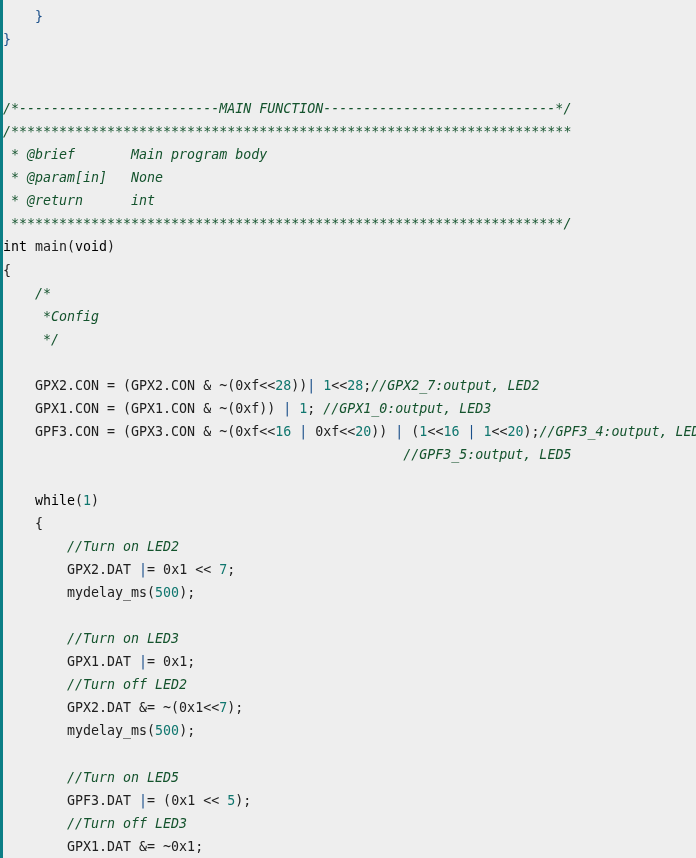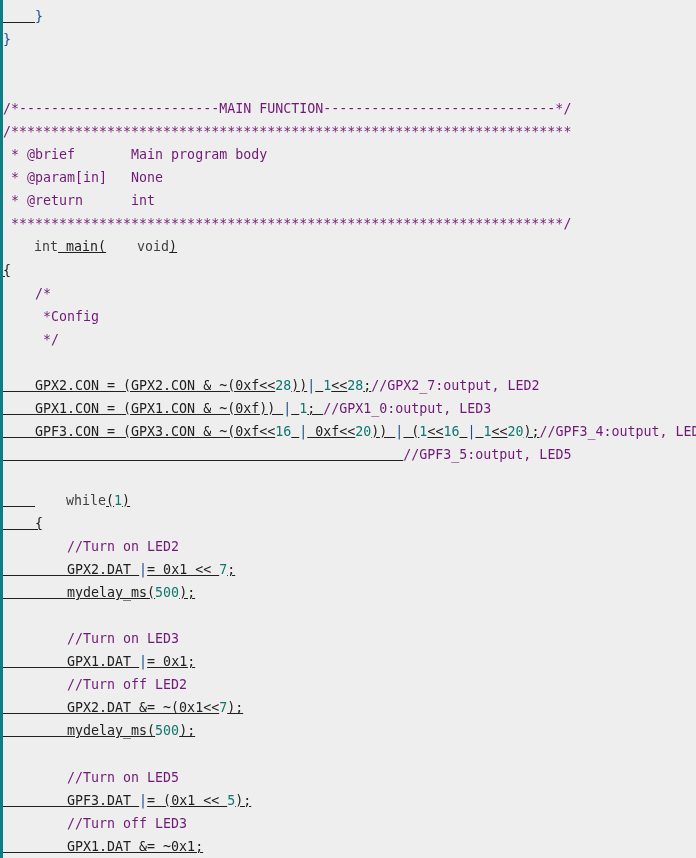--- a/index.html
+++ b/index.html
@@ -47,24 +47,24 @@
     letter-spacing: 0px;
   }
 
   .ln {
     display: block;
     height: 23.05px;
     white-space: pre;
   }
 
   
-  .cm  { color: #701a75; }           
-  .kw  { color: #404040; padding-left: 31px; }           
+  .cm  { color: #14532d; font-style: italic; }           
+  .kw  { color: #000000; }           
   .num { color: #0f766e; }           
-  .pl  { color: #202020; text-decoration: underline; }           
+  .pl  { color: #202020; }           
   .br  { color: #1a4f8a; }           
 </style>
 </head>
 <body>
 
 <div id="editor">
 
   <div id="gutter-bar"></div>
 
   <div id="code"><span class="ln"><span class="pl">    </span><span class="br">}</span></span><span class="ln"><span class="br">}</span></span><span class="ln">&nbsp;</span><span class="ln">&nbsp;</span><span class="ln"><span class="cm">/*-------------------------MAIN FUNCTION-----------------------------*/</span></span><span class="ln"><span class="cm">/**********************************************************************</span></span><span class="ln"><span class="cm"> * @brief       Main program body</span></span><span class="ln"><span class="cm"> * @param[in]   None</span></span><span class="ln"><span class="cm"> * @return      int</span></span><span class="ln"><span class="cm"> *********************************************************************/</span></span><span class="ln"><span class="kw">int</span><span class="pl"> main(</span><span class="kw">void</span><span class="pl">)</span></span><span class="ln"><span class="pl">{</span></span><span class="ln"><span class="cm">    /*</span></span><span class="ln"><span class="cm">     *Config</span></span><span class="ln"><span class="cm">     */</span></span><span class="ln">&nbsp;</span><span class="ln"><span class="pl">    GPX2.CON = (GPX2.CON &amp; ~(0xf&lt;&lt;</span><span class="num">28</span><span class="pl">))</span><span class="br">|</span><span class="pl"> </span><span class="num">1</span><span class="pl">&lt;&lt;</span><span class="num">28</span><span class="pl">;</span><span class="cm">//GPX2_7:output, LED2</span></span><span class="ln"><span class="pl">    GPX1.CON = (GPX1.CON &amp; ~(0xf)) </span><span class="br">|</span><span class="pl"> </span><span class="num">1</span><span class="pl">; </span><span class="cm">//GPX1_0:output, LED3</span></span><span class="ln"><span class="pl">    GPF3.CON = (GPX3.CON &amp; ~(0xf&lt;&lt;</span><span class="num">16</span><span class="pl"> </span><span class="br">|</span><span class="pl"> 0xf&lt;&lt;</span><span class="num">20</span><span class="pl">)) </span><span class="br">|</span><span class="pl"> (</span><span class="num">1</span><span class="pl">&lt;&lt;</span><span class="num">16</span><span class="pl"> </span><span class="br">|</span><span class="pl"> </span><span class="num">1</span><span class="pl">&lt;&lt;</span><span class="num">20</span><span class="pl">);</span><span class="cm">//GPF3_4:output, LED4</span></span><span class="ln"><span class="pl">                                                  </span><span class="cm">//GPF3_5:output, LED5</span></span><span class="ln">&nbsp;</span><span class="ln"><span class="pl">    </span><span class="kw">while</span><span class="pl">(</span><span class="num">1</span><span class="pl">)</span></span><span class="ln"><span class="pl">    {</span></span><span class="ln"><span class="cm">        //Turn on LED2</span></span><span class="ln"><span class="pl">        GPX2.DAT </span><span class="br">|</span><span class="pl">= 0x1 &lt;&lt; </span><span class="num">7</span><span class="pl">;</span></span><span class="ln"><span class="pl">        mydelay_ms(</span><span class="num">500</span><span class="pl">);</span></span><span class="ln">&nbsp;</span><span class="ln"><span class="cm">        //Turn on LED3</span></span><span class="ln"><span class="pl">        GPX1.DAT </span><span class="br">|</span><span class="pl">= 0x1;</span></span><span class="ln"><span class="cm">        //Turn off LED2</span></span><span class="ln"><span class="pl">        GPX2.DAT &amp;= ~(0x1&lt;&lt;</span><span class="num">7</span><span class="pl">);</span></span><span class="ln"><span class="pl">        mydelay_ms(</span><span class="num">500</span><span class="pl">);</span></span><span class="ln">&nbsp;</span><span class="ln"><span class="cm">        //Turn on LED5</span></span><span class="ln"><span class="pl">        GPF3.DAT </span><span class="br">|</span><span class="pl">= (0x1 &lt;&lt; </span><span class="num">5</span><span class="pl">);</span></span><span class="ln"><span class="cm">        //Turn off LED3</span></span><span class="ln"><span class="pl">        GPX1.DAT &amp;= ~0x1;</span></span><span class="ln"></span></div>

